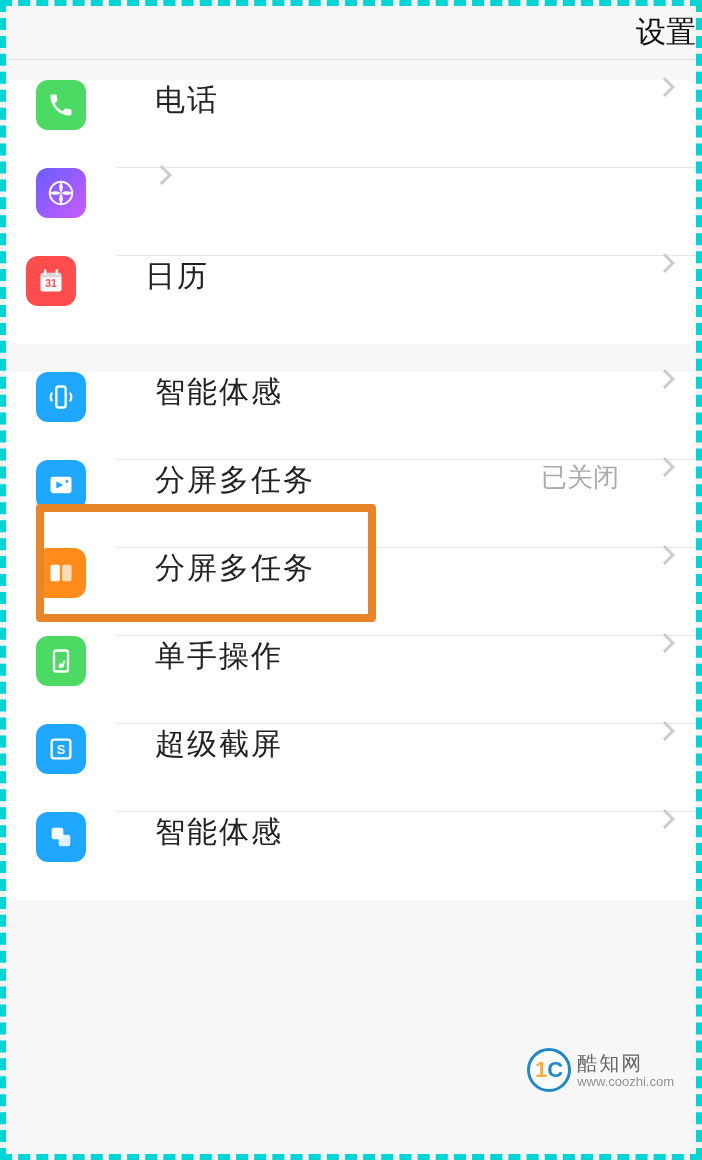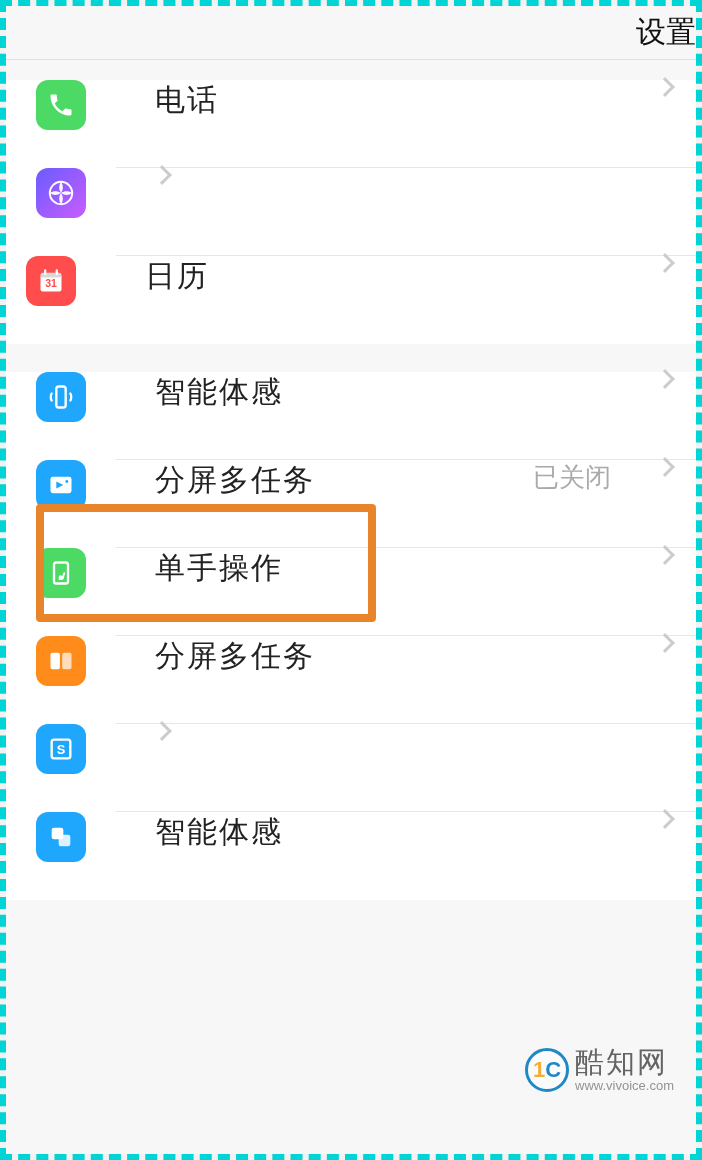--- a/index.html
+++ b/index.html
@@ -66,21 +66,21 @@
   }
   .label {
     flex: 1;
     font-size: 30px;
     color: #222;
     letter-spacing: 2px;
   }
   .value {
     font-size: 26px;
     color: #aaa;
-    margin-right: 8px;
+    margin-right: 0;
   }
   .chevron {
     width: 14px;
     height: 14px;
     border-top: 3px solid #ccc;
     border-right: 3px solid #ccc;
     transform: rotate(45deg);
     margin-right: 6px;
   }
   .highlight-box {
@@ -114,21 +114,21 @@
   }
   .watermark .logo-circle .n1 { color: #f5a623; }
   .watermark .logo-circle .nc { color: #0a7cc4; }
   .watermark .wm-text {
     display: flex;
     flex-direction: column;
     line-height: 1;
   }
   .watermark .wm-name {
     font-family: "SimHei", sans-serif;
-    font-size: 29px;
+    font-size: 20px;
     color: #555;
     letter-spacing: 2px;
   }
   .watermark .wm-url {
     font-family: Arial, sans-serif;
     font-size: 13px;
     color: #888;
     margin-top: 2px;
   }
   svg { display: block; }
@@ -197,48 +197,49 @@
               <polygon points="8,9 8,15 14,12" fill="#1ea7fd"></polygon>
               <circle cx="17" cy="9" r="1.2" fill="#1ea7fd"></circle>
             </svg>
           </div>
           <div class="label">分屏多任务</div>
           <div class="value">已关闭</div>
           <div class="chevron"></div>
           <div class="divider"></div>
         </div>
         <div class="row">
+          <div class="icon-box" style="background: rgb(255, 140, 26);">
+            <svg width="28" height="28" viewBox="0 0 24 24">
+              <rect x="3" y="5" width="8" height="14" rx="1.5" fill="#fff"></rect>
+              <rect x="13" y="5" width="8" height="14" rx="1.5" fill="#fff" opacity="0.7"></rect>
+            </svg>
+          </div>
+          <div class="label">分屏多任务</div>
+          <div class="chevron"></div>
+          <div class="divider"></div>
+        </div>
+        <div class="row">
           <div class="icon-box" style="background: rgb(76, 217, 100);">
             <svg width="28" height="28" viewBox="0 0 24 24">
               <rect x="6" y="3" width="12" height="18" rx="2" fill="none" stroke="#fff" stroke-width="2"></rect>
               <path d="M10 16c0-1 .5-2 1.5-2s1.5 1 1.5 1l1-3c.3-1 1.7-.7 1.5.3l-1 4c-.2.8-.8 1.7-2 1.7h-2c-.5 0-.5-1-.5-2z" fill="#fff"></path>
             </svg>
           </div>
           <div class="label">单手操作</div>
           <div class="chevron"></div>
           <div class="divider"></div>
         </div>
         <div class="row">
-          <div class="icon-box" style="background: rgb(255, 140, 26);">
-            <svg width="28" height="28" viewBox="0 0 24 24">
-              <rect x="3" y="5" width="8" height="14" rx="1.5" fill="#fff"></rect>
-              <rect x="13" y="5" width="8" height="14" rx="1.5" fill="#fff" opacity="0.7"></rect>
-            </svg>
-          </div>
-          <div class="label">分屏多任务</div>
-          <div class="chevron"></div>
-          <div class="divider"></div>
-        </div>
-        <div class="row">
           <div class="icon-box" style="background: rgb(30, 167, 253);">
             <svg width="28" height="28" viewBox="0 0 24 24">
               <rect x="4" y="4" width="16" height="16" rx="2" fill="none" stroke="#fff" stroke-width="2"></rect>
               <text x="12" y="16" text-anchor="middle" font-size="11" font-family="Arial" fill="#fff" font-weight="bold">S</text>
             </svg>
           </div>
+          <div class="label">超级截屏</div>
           <div class="chevron"></div>
           <div class="divider"></div>
         </div>
         <div class="row">
           <div class="icon-box" style="background: rgb(30, 167, 253);">
             <svg width="28" height="28" viewBox="0 0 24 24">
               <rect x="4" y="4" width="10" height="10" rx="2" fill="#fff"></rect>
               <rect x="10" y="10" width="10" height="10" rx="2" fill="#fff" opacity="0.85"></rect>
             </svg>
           </div>
@@ -249,21 +250,21 @@
     </div>
   <div class="highlight-box" id="highlight" style="left: 30px; top: 498px; width: 340px; height: 118px;"></div>
 
   <div class="watermark">
     <div class="logo-circle">
         <span class="n1">1</span>
         <span class="nc">C</span>
       </div>
     <div class="wm-text">
       <span class="wm-name">酷知网</span>
-      <span class="wm-url">www.vivoice.com</span>
+      <span class="wm-url">www.coozhi.com</span>
     </div>
   </div>
 </div>
 
 <svg width="0" height="0" style="position:absolute">
   <defs>
     <linearGradient id="grad-purple" x1="0" y1="0" x2="1" y2="1">
       <stop offset="0%" stop-color="#6a5cff"></stop>
       <stop offset="100%" stop-color="#c95cff"></stop>
     </linearGradient>

